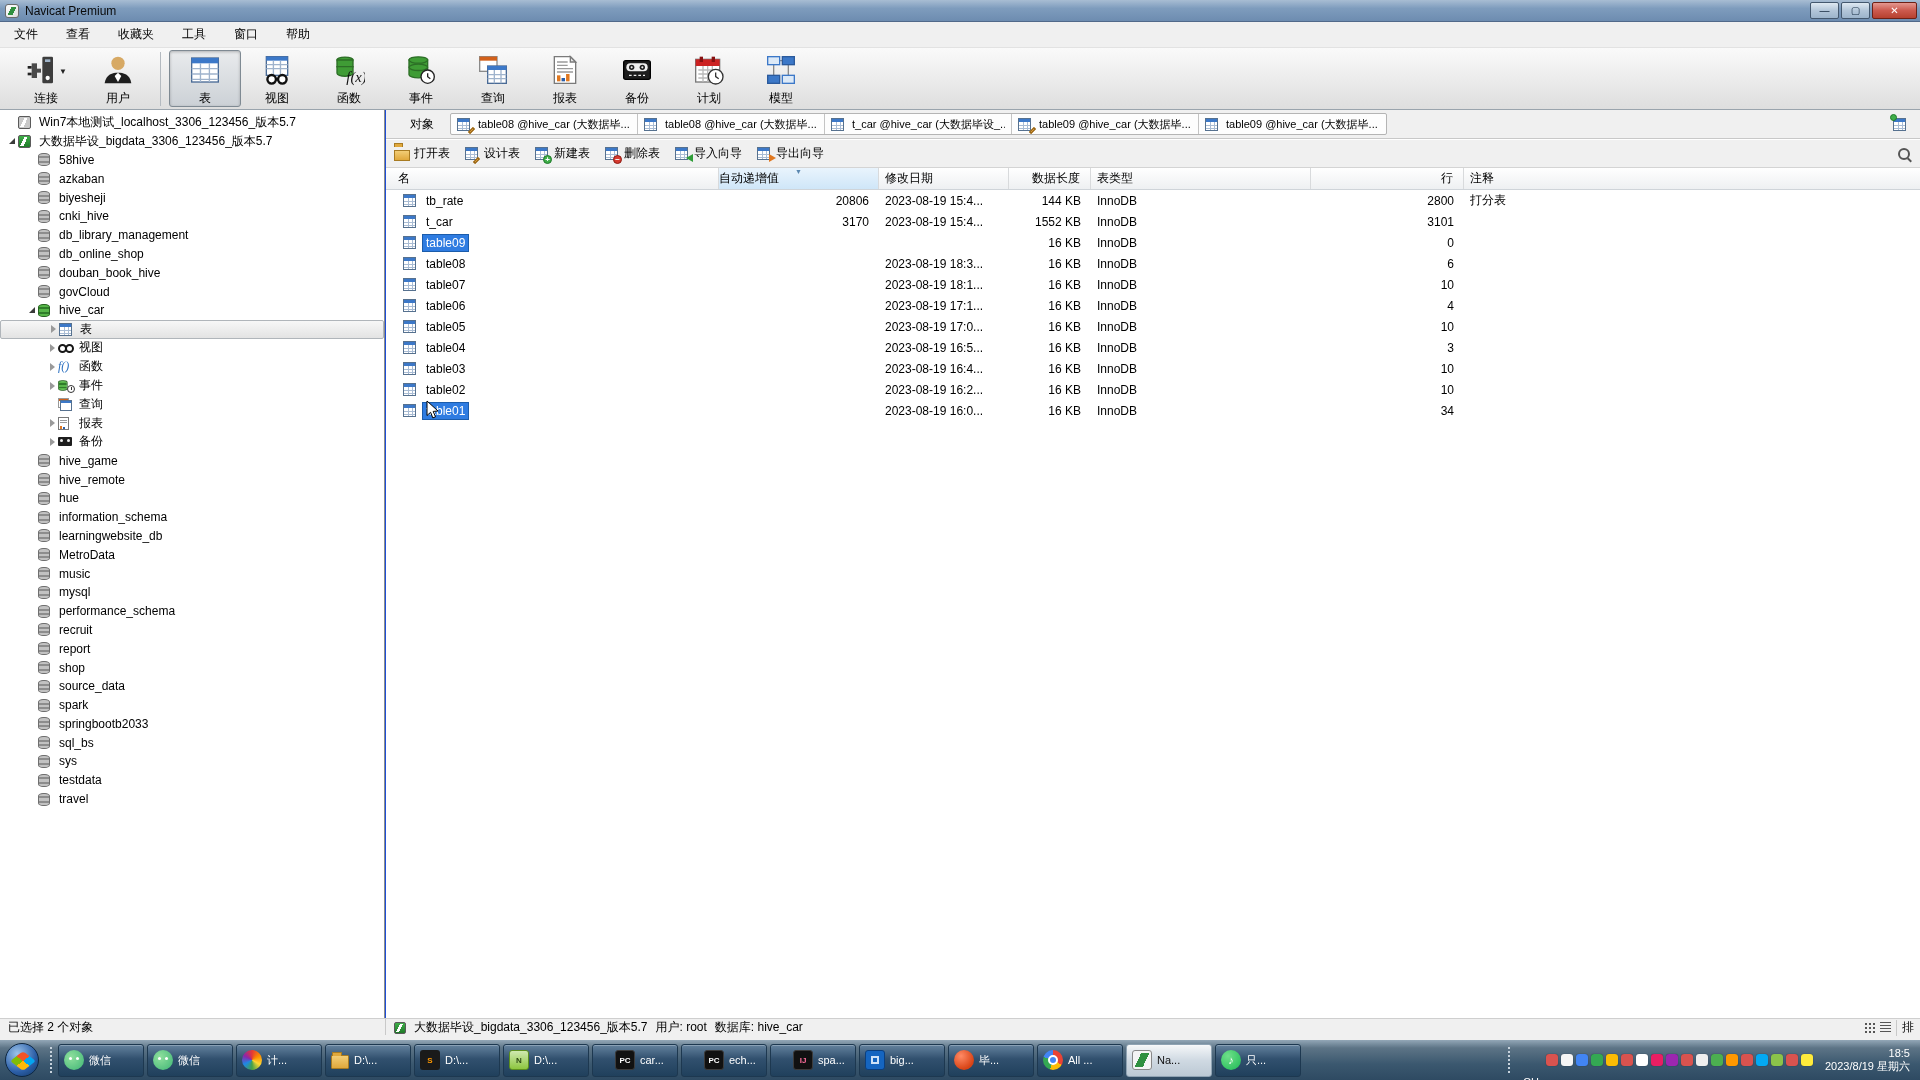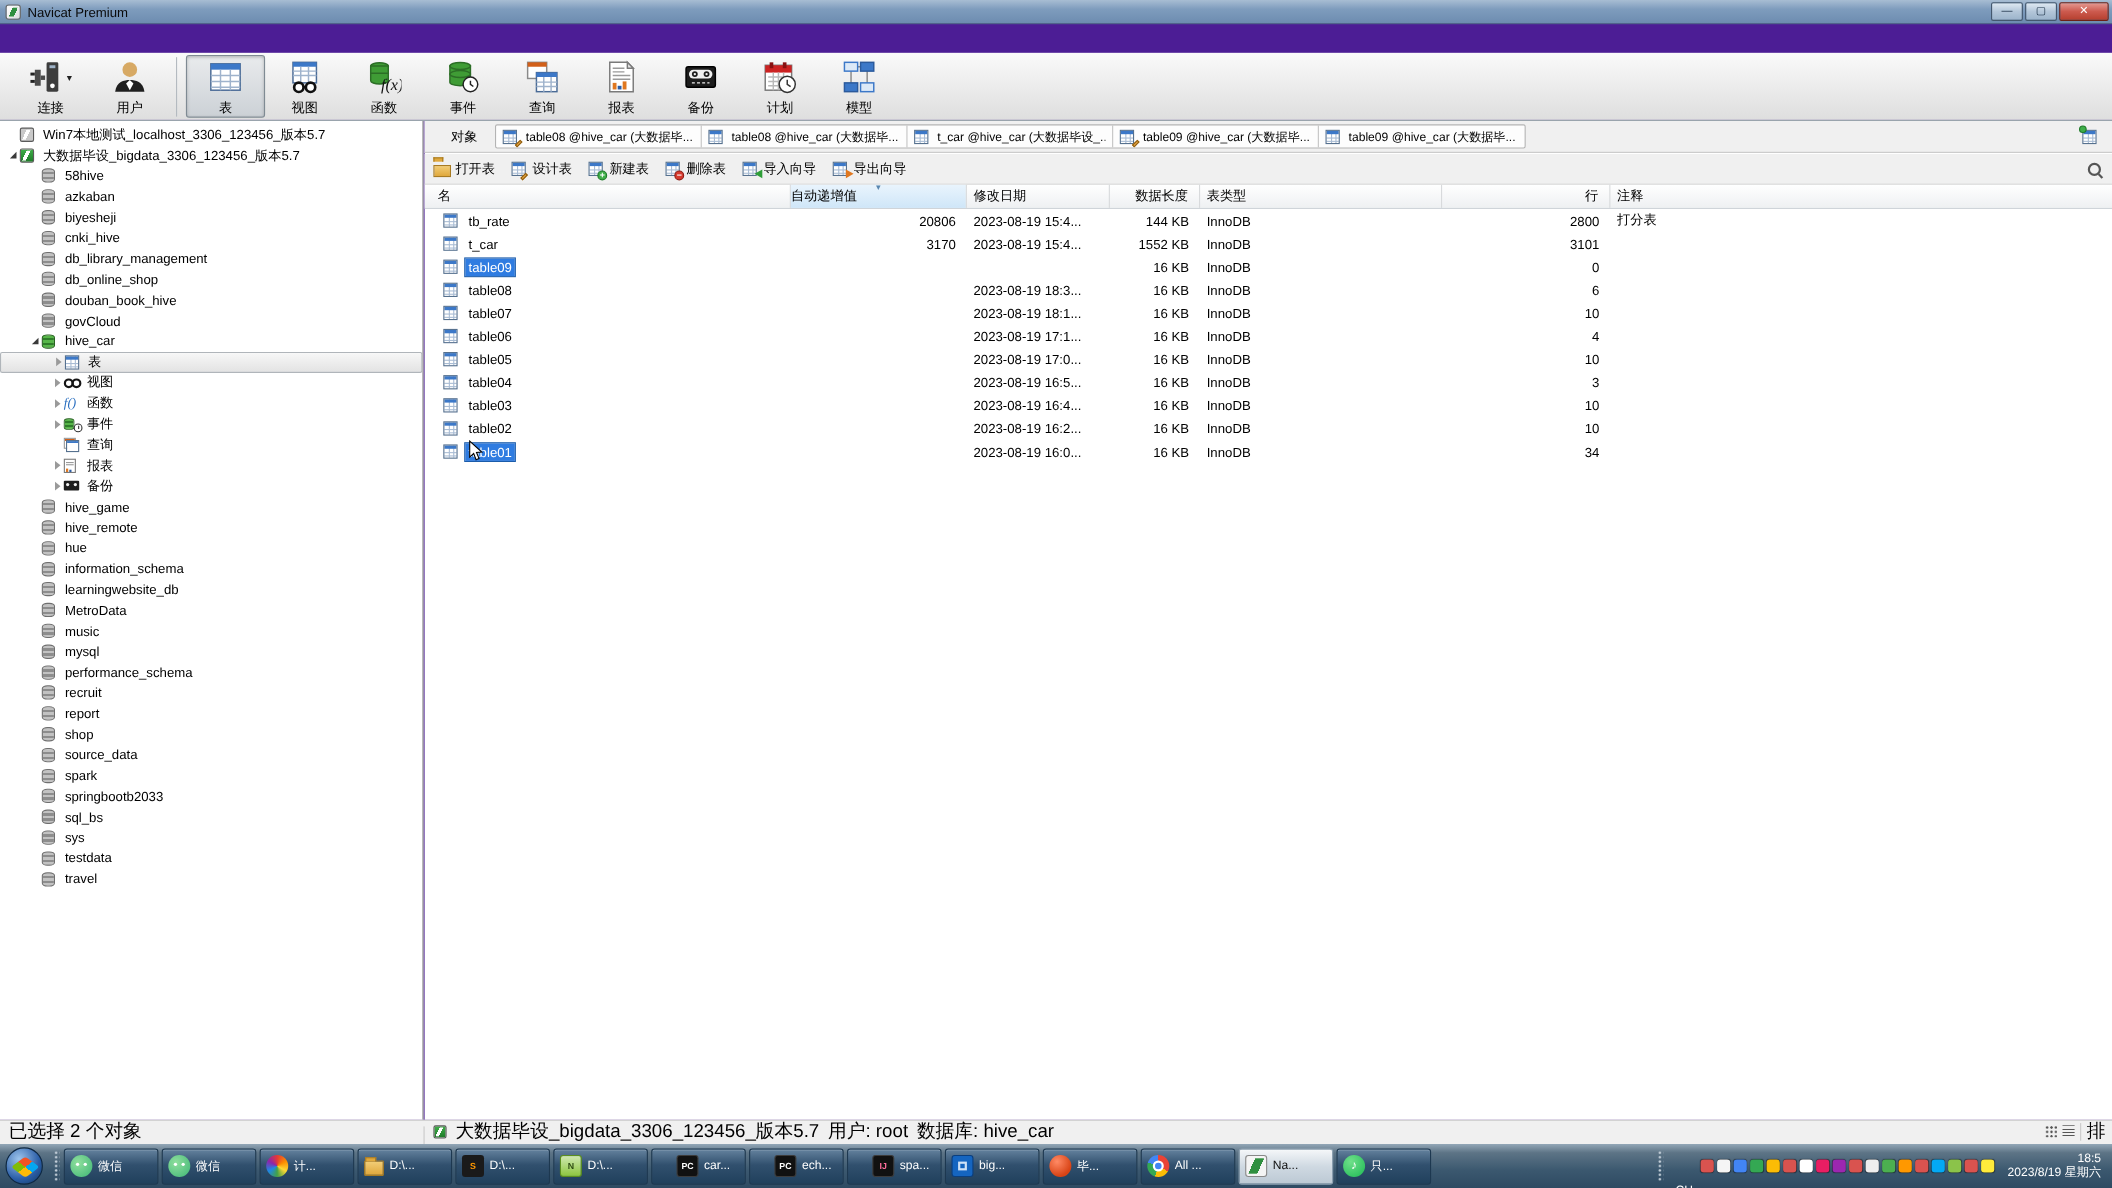--- a/index.html
+++ b/index.html
@@ -1,18 +1,18 @@
 <!DOCTYPE html>
 <html><head>
 <meta charset="utf-8">
 <style>
   * { margin:0; padding:0; box-sizing:border-box; }
   html,body { width:1920px; height:1080px; overflow:hidden; }
   body { font-family:"Liberation Sans","DejaVu Sans",sans-serif; font-size:12px; color:#000; }
-  .screen { position:relative; width:1920px; height:1080px; background:#4c1d95; overflow:hidden; }
+  .screen { position:relative; width:1920px; height:1080px; background:#1d4ed8; overflow:hidden; }
 
   
   .titlebar { position:absolute; left:0; top:0; width:100%; height:22px;
     background:linear-gradient(#a8bdd3,#7e9cbd 40%,#6d8cb0); border-bottom:1px solid #51698a;
     display:flex; align-items:center; padding-left:5px; }
   .app-icon { width:14px; height:14px; margin-right:6px; border-radius:3px;
     background:linear-gradient(135deg,#f7f7f7 30%,#dcdcdc); border:1px solid #6b6b6b; position:relative; }
   .app-icon::after { content:""; position:absolute; left:2px; top:2px; width:8px; height:8px;
     background:linear-gradient(115deg,transparent 30%,#2f8f3f 30% 70%,transparent 70%); }
   .win-title { font-size:12px; color:#0a0a0a; }
@@ -148,21 +148,21 @@
   .gcell.num { justify-content:flex-end; }
   .name-wrap { display:flex; align-items:center; gap:3px; padding-left:5px; }
   .nm { padding:1px 3px; }
   .nm.sel { background:#2f7ce1; color:#fff; outline:1px solid #1b5cab; }
 
   
   .cursor { position:absolute; left:426px; top:400px; z-index:60; }
 
   
   .statusbar { position:absolute; left:0; top:1018px; width:100%; height:22px; background:#f0f0f0;
-    border-top:1px solid #cfcfcf; display:flex; align-items:flex-end; font-size:17px; }
+    border-top:1px solid #cfcfcf; display:flex; align-items:flex-start; font-size:12px; }
   .sb-left { width:385px; padding-left:8px; flex:none; }
   .sb-sep { width:1px; height:16px; background:#c9c9c9; flex:none; }
   .sb-conn { display:flex; align-items:center; gap:8px; padding-left:8px; flex:1; }
   .sb-right { display:flex; align-items:center; gap:5px; padding-right:6px; }
   .sb-grid-ic { width:11px; height:11px;
     background-image:radial-gradient(circle,#555 1px,transparent 1.2px); background-size:4px 4px; }
   .sb-list-ic { width:11px; height:11px;
     background:repeating-linear-gradient(to bottom,#555 0 1px,transparent 1px 3px); }
 
   
@@ -224,20 +224,28 @@
   <div class="titlebar">
     <span class="app-icon"></span>
     <span class="win-title">Navicat Premium</span>
     <span class="win-controls">
       <span class="wc">—</span>
       <span class="wc">▢</span>
       <span class="wc close">✕</span>
     </span>
   </div>
 
+  <div class="menubar">
+    <span class="menu-item">文件</span>
+    <span class="menu-item">查看</span>
+    <span class="menu-item">收藏夹</span>
+    <span class="menu-item">工具</span>
+    <span class="menu-item">窗口</span>
+    <span class="menu-item">帮助</span>
+  </div>
 
   <div class="toolbar">
     <div class="tbtn">
       <span class="tico">
           <span><svg width="32" height="32" viewBox="0 0 24 24">
               <rect x="13" y="2" width="8" height="20" rx="1" fill="#3d3d3d"></rect>
               <rect x="15" y="4" width="4" height="2" fill="#9fb3c8"></rect>
               <circle cx="17" cy="18" r="1.6" fill="#fff"></circle>
               <rect x="2" y="9" width="3" height="2" fill="#222"></rect>
               <rect x="2" y="14" width="3" height="2" fill="#222"></rect>

